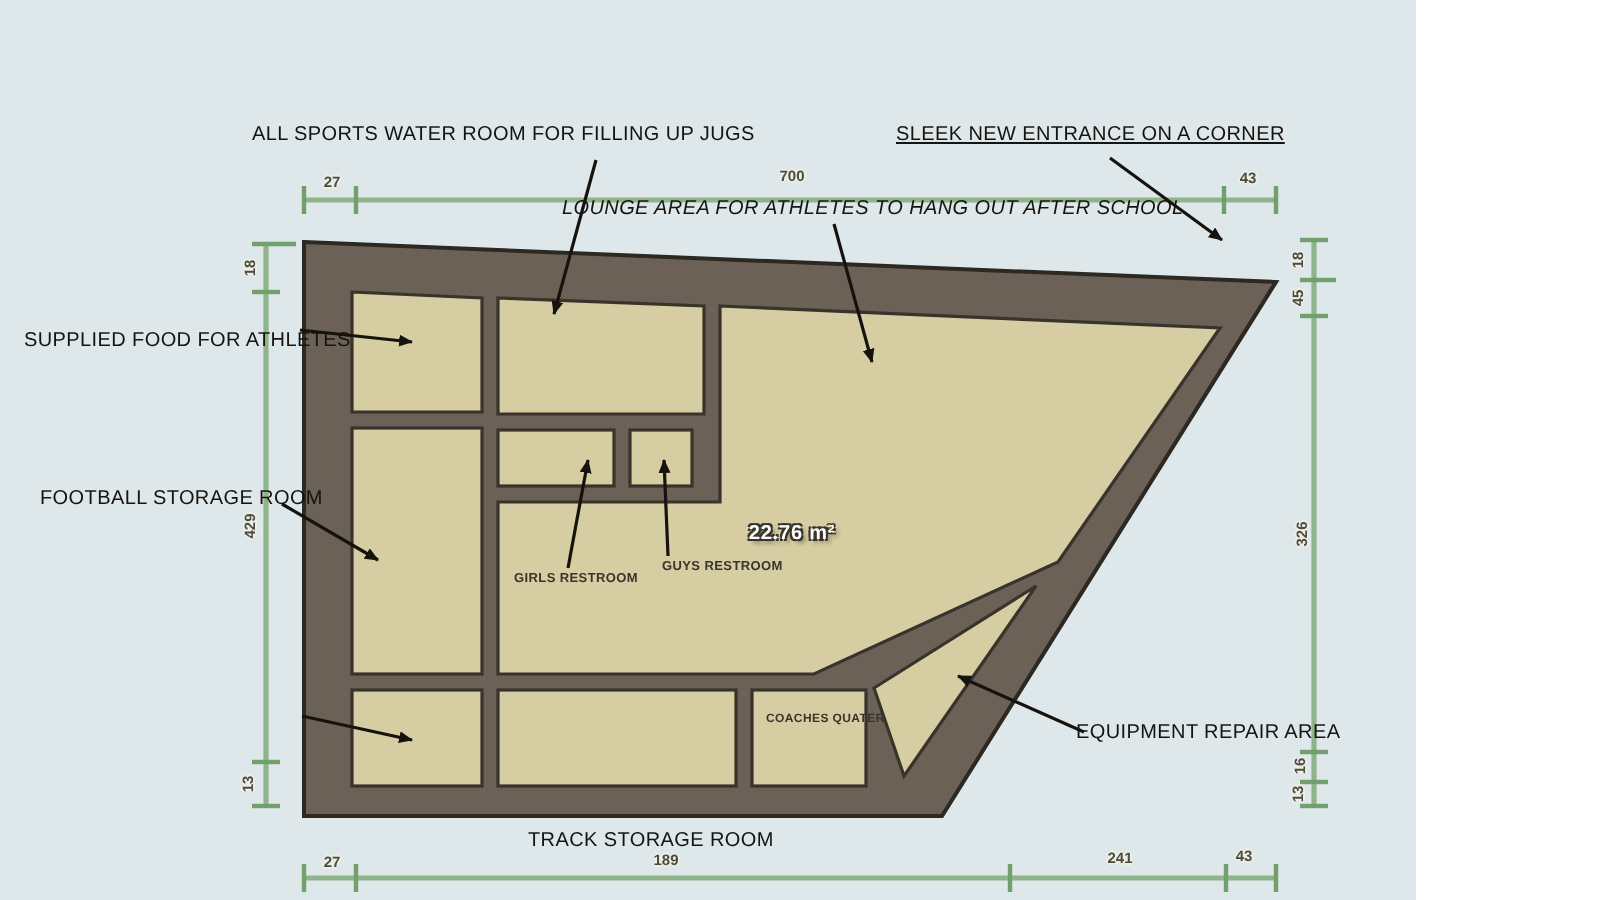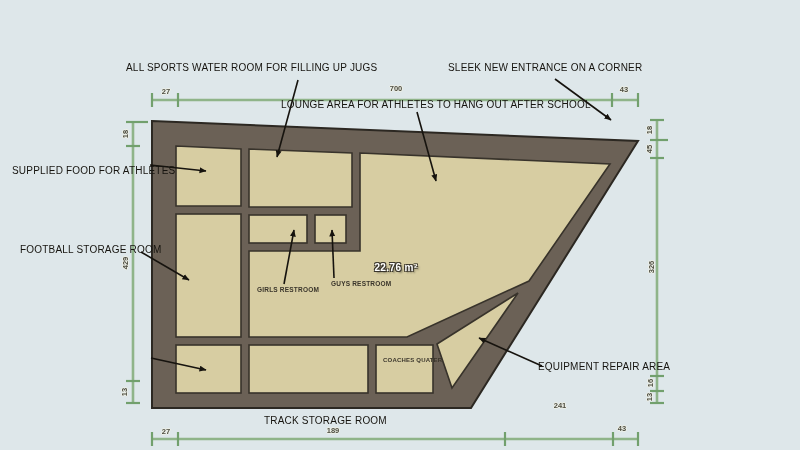--- a/index.html
+++ b/index.html
@@ -1,17 +1,17 @@
 <!DOCTYPE html>
 <html><head>
 <meta charset="utf-8">
 <style>
   html,body{margin:0;padding:0;}
   .stage{
-    position:relative;width:800px;height:450px;overflow:hidden;
+    position:relative;width:708px;height:450px;overflow:hidden;
     background:#dee7ea;
     font-family:"Liberation Sans", sans-serif;
   }
   .stage svg{position:absolute;left:0;top:0;}
   .co{
     position:absolute;font-size:10px;color:#16140f;letter-spacing:.2px;
     white-space:nowrap;
   }
   .mini{
     position:absolute;font-size:6.5px;font-weight:bold;color:#3a352b;
@@ -104,40 +104,40 @@
       <line x1="150" y1="165" x2="206" y2="171" marker-end="url(#ah)"></line>
       <line x1="141" y1="252" x2="189" y2="280" marker-end="url(#ah)"></line>
       <line x1="151" y1="358" x2="206" y2="370" marker-end="url(#ah)"></line>
       <line x1="284" y1="284" x2="294" y2="230" marker-end="url(#ah)"></line>
       <line x1="334" y1="278" x2="332" y2="230" marker-end="url(#ah)"></line>
       <line x1="542" y1="366" x2="479" y2="338" marker-end="url(#ah)"></line>
     </g>
   </svg>
 
   <div class="co" style="left:126px;top:62px;">ALL SPORTS WATER ROOM FOR FILLING UP JUGS</div>
-  <div class="co" style="left:448px;top:62px;">SLEEK NEW ENTRANCE ON A CORNER</div>
-  <div class="co" style="left:281px;top:99px;">LOUNGE AREA FOR ATHLETES TO HANG OUT AFTER SCHOOL</div>
+  <div class="co" style="left:448px;top:62px;text-decoration:underline;">SLEEK NEW ENTRANCE ON A CORNER</div>
+  <div class="co" style="left:281px;top:99px;font-style:italic;">LOUNGE AREA FOR ATHLETES TO HANG OUT AFTER SCHOOL</div>
   <div class="co" style="left:12px;top:165px;">SUPPLIED FOOD FOR ATHLETES</div>
   <div class="co" style="left:20px;top:244px;">FOOTBALL STORAGE ROOM</div>
   <div class="co" style="left:264px;top:415px;">TRACK STORAGE ROOM</div>
   <div class="co" style="left:538px;top:361px;text-align:right;">EQUIPMENT REPAIR AREA</div>
 
   <div class="mini" style="left:257px;top:286px;">GIRLS RESTROOM</div>
   <div class="mini" style="left:331px;top:280px;">GUYS RESTROOM</div>
   <div class="mini tiny" style="left:383px;top:357px;">COACHES QUATER</div>
 
   <div class="area-label">22.76 m²</div>
 
   <div class="dim-num" style="left:166px;top:91px;">27</div>
   <div class="dim-num" style="left:396px;top:88px;">700</div>
   <div class="dim-num" style="left:624px;top:89px;">43</div>
 
   <div class="dim-num" style="left:166px;top:431px;">27</div>
   <div class="dim-num" style="left:333px;top:430px;">189</div>
-  <div class="dim-num" style="left:560px;top:405px;">241</div>
+  <div class="dim-num" style="left:560px;top:429px;">241</div>
   <div class="dim-num" style="left:622px;top:428px;">43</div>
 
   <div class="dim-num v" style="left:125px;top:134px;">18</div>
   <div class="dim-num v" style="left:125px;top:263px;">429</div>
   <div class="dim-num v" style="left:124px;top:392px;">13</div>
 
   <div class="dim-num v" style="left:649px;top:130px;">18</div>
   <div class="dim-num v" style="left:649px;top:149px;">45</div>
   <div class="dim-num v" style="left:651px;top:267px;">326</div>
   <div class="dim-num v" style="left:650px;top:383px;">16</div>

